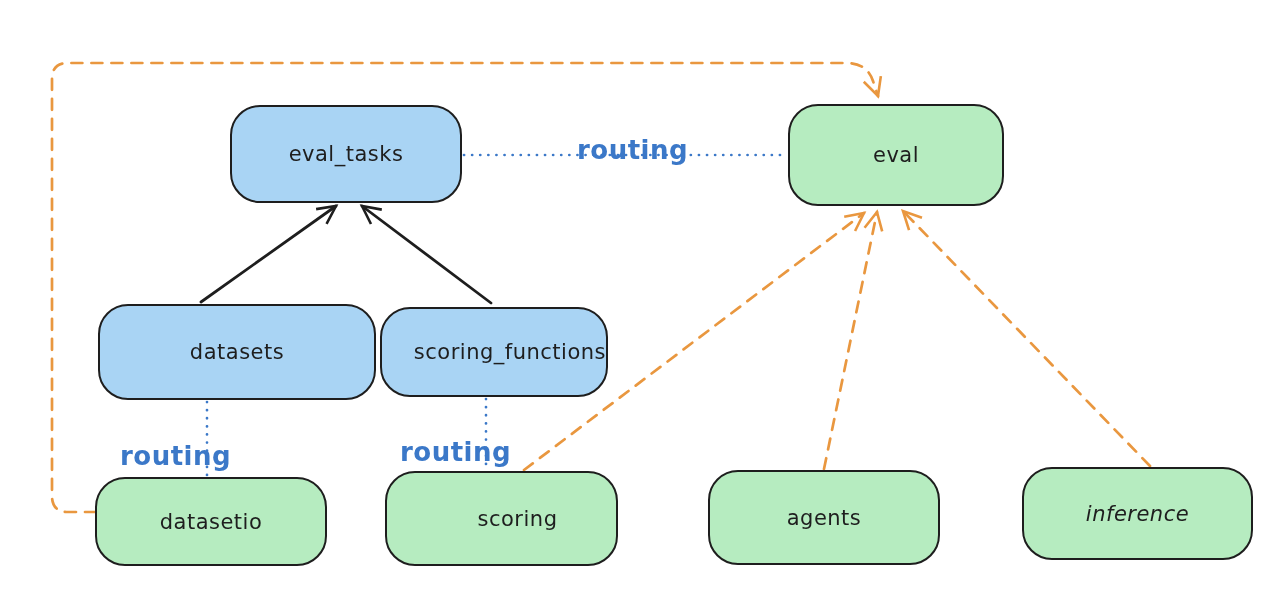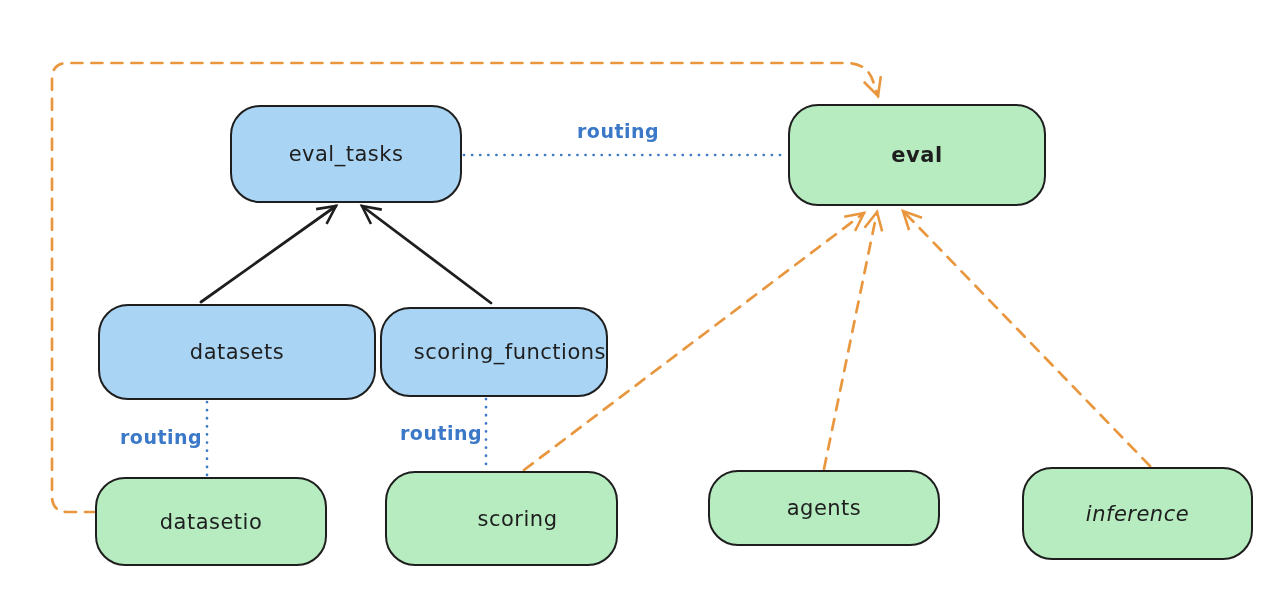--- a/index.html
+++ b/index.html
@@ -46,22 +46,23 @@
     border-radius: 30px;
     display: flex; align-items: center; justify-content: center;
     font-size: 21px; letter-spacing: 0.5px;
     color: #1e1e1e;
   }
   .node-blue { background: var(--blue-node-fill); }
   .node-green { background: var(--green-node-fill); }
   .routing-label {
     position: absolute;
     color: var(--routing-blue);
-    font-size: 19px; font-weight: 700; letter-spacing: 0.5px;
+    font-size: 26px; font-weight: 700; letter-spacing: 0.5px;
     white-space: nowrap;
+    margin-top: 15px;
   }
 </style>
 </head>
 <body>
 
 <div class="canvas">
 
   <svg class="edges-svg" viewBox="0 0 1280 596" xmlns="http://www.w3.org/2000/svg">
     <defs>
       <marker id="ah-black" markerUnits="userSpaceOnUse" markerWidth="26" markerHeight="26" refX="21" refY="12" orient="auto">
@@ -82,41 +83,41 @@
     <path class="edge edge-orange-dashed" d="M96,512 L68,512 Q52,512 52,496 L52,79 Q52,63 68,63 L846,63 Q867,63 873,81 L878,96" marker-end="url(#ah-orange)"></path>
     <path class="edge edge-orange-dashed" d="M524,470 L864,213" marker-end="url(#ah-orange)"></path>
     <path class="edge edge-orange-dashed" d="M824,469 L877,212" marker-end="url(#ah-orange)"></path>
     <path class="edge edge-orange-dashed" d="M1150,466 L903,211" marker-end="url(#ah-orange)"></path>
   </svg>
 
   <div class="node node-blue" style="left:230px; top:105px; width:232px; height:98px;">
     <span>eval_tasks</span>
   </div>
 
-  <div class="node node-green" style="left:788px; top:104px; width:258px; height:102px;font-weight:bold;">
+  <div class="node node-green" style="left:788px; top:104px; width:216px; height:102px;">
     <span>eval</span>
   </div>
 
   <div class="node node-blue" style="left:98px; top:304px; width:278px; height:96px;">
     <span>datasets</span>
   </div>
 
   <div class="node node-blue" style="left:380px; top:307px; width:228px; height:90px;justify-content:flex-end;">
     <span>scoring_functions</span>
   </div>
 
   <div class="node node-green" style="left:95px; top:477px; width:232px; height:89px;">
     <span>datasetio</span>
   </div>
 
   <div class="node node-green" style="left:385px; top:471px; width:233px; height:95px;padding-left:32px;">
     <span>scoring</span>
   </div>
 
-  <div class="node node-green" style="left:708px; top:470px; width:232px; height:76px;">
+  <div class="node node-green" style="left:708px; top:470px; width:232px; height:95px;">
     <span>agents</span>
   </div>
 
   <div class="node node-green" style="left:1022px; top:467px; width:231px; height:93px;font-style:italic;">
     <span>inference</span>
   </div>
 
   <span class="routing-label" style="left:577px; top:120px;">routing</span>
   <span class="routing-label" style="left:120px; top:426px;">routing</span>
   <span class="routing-label" style="left:400px; top:422px;">routing</span>

